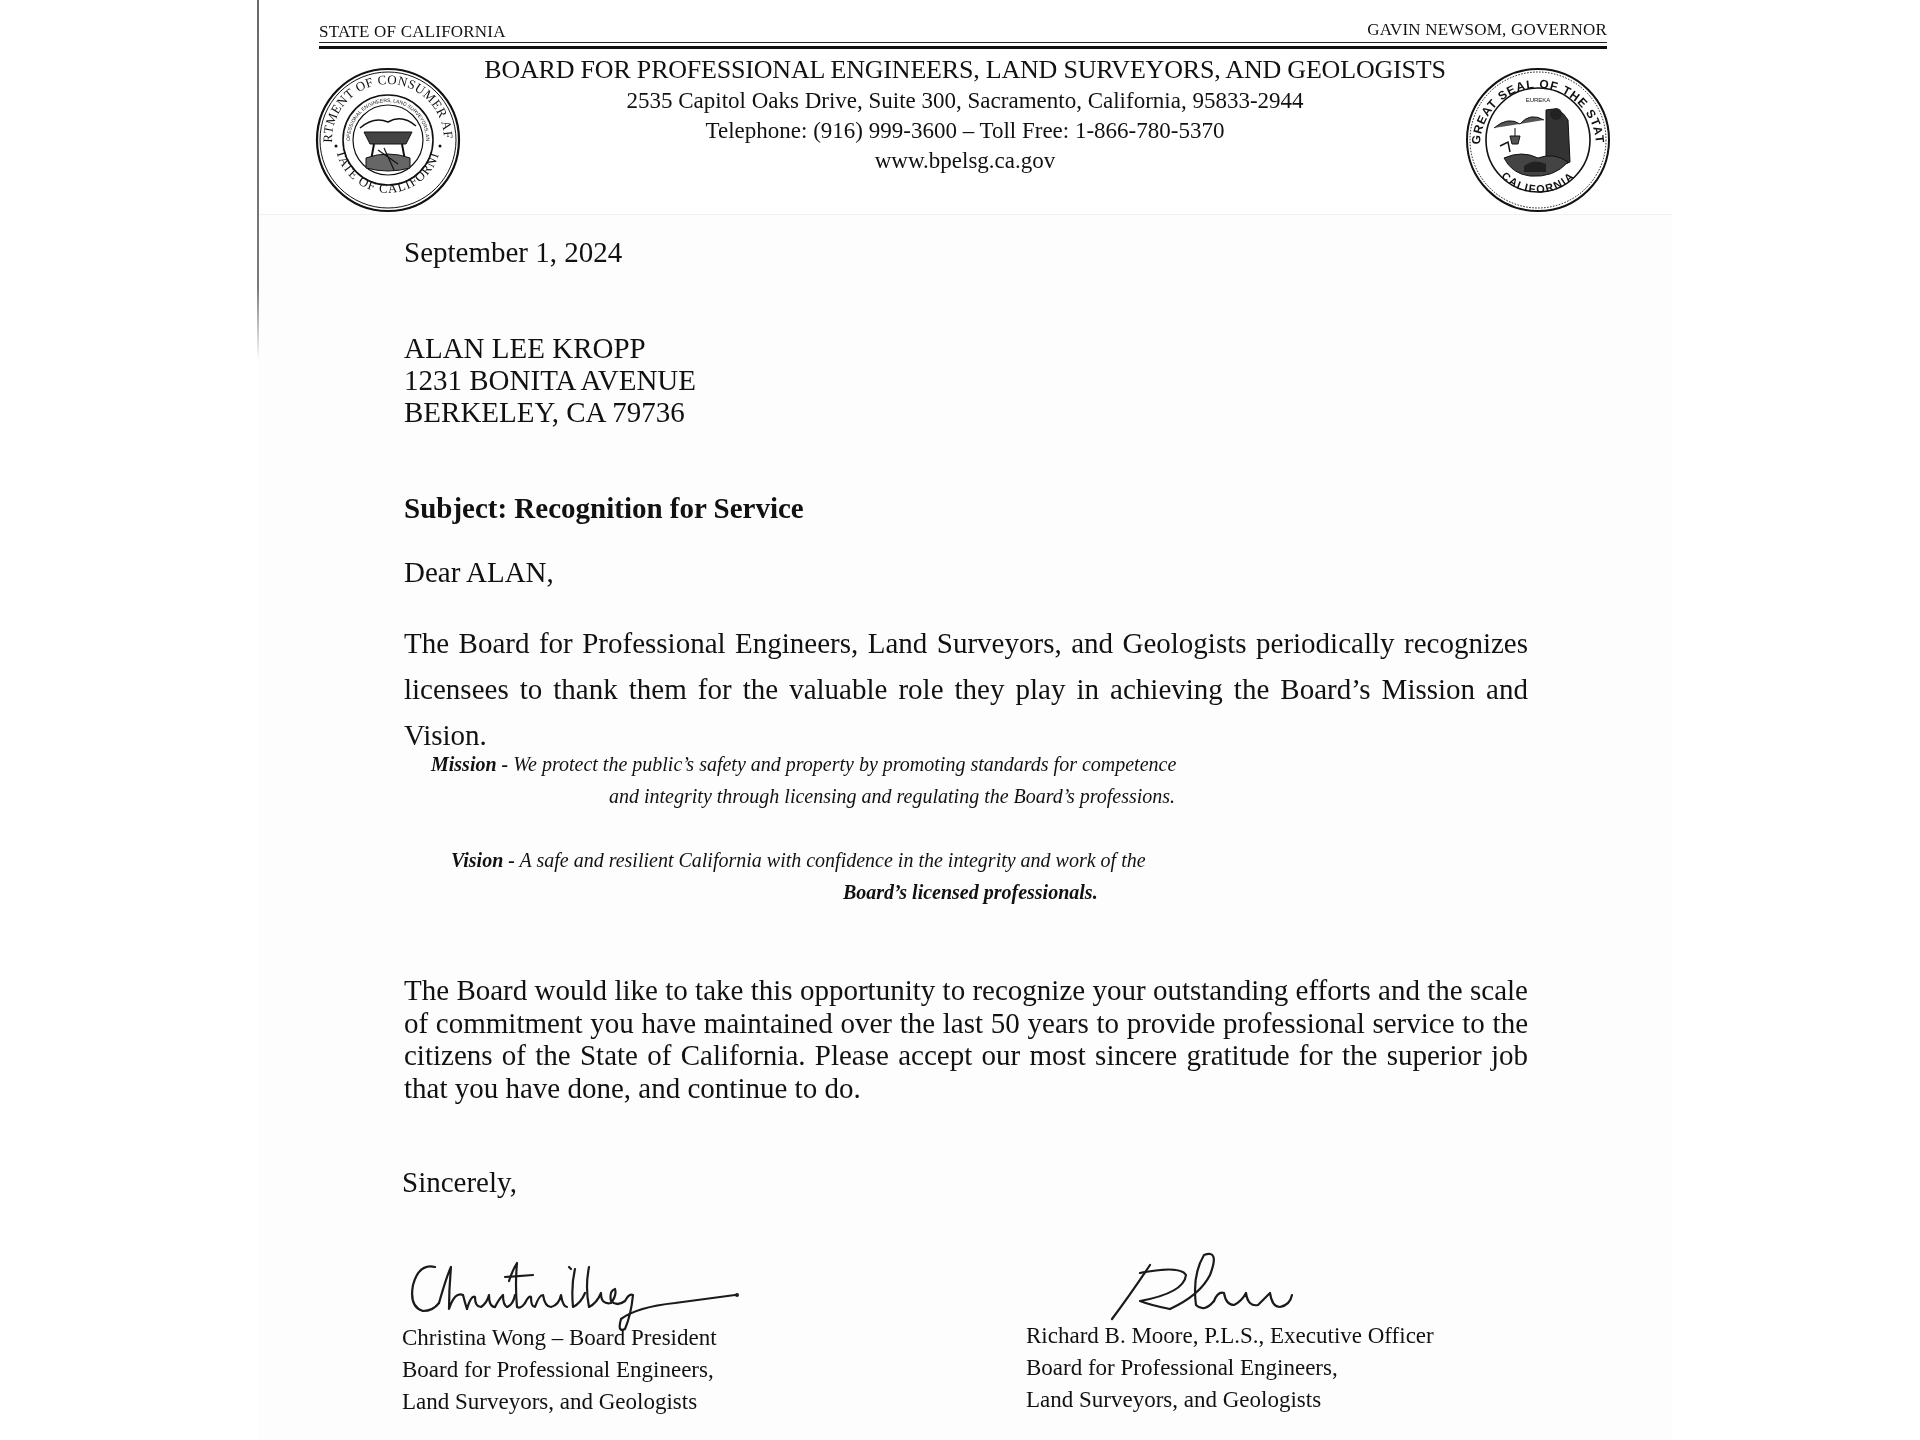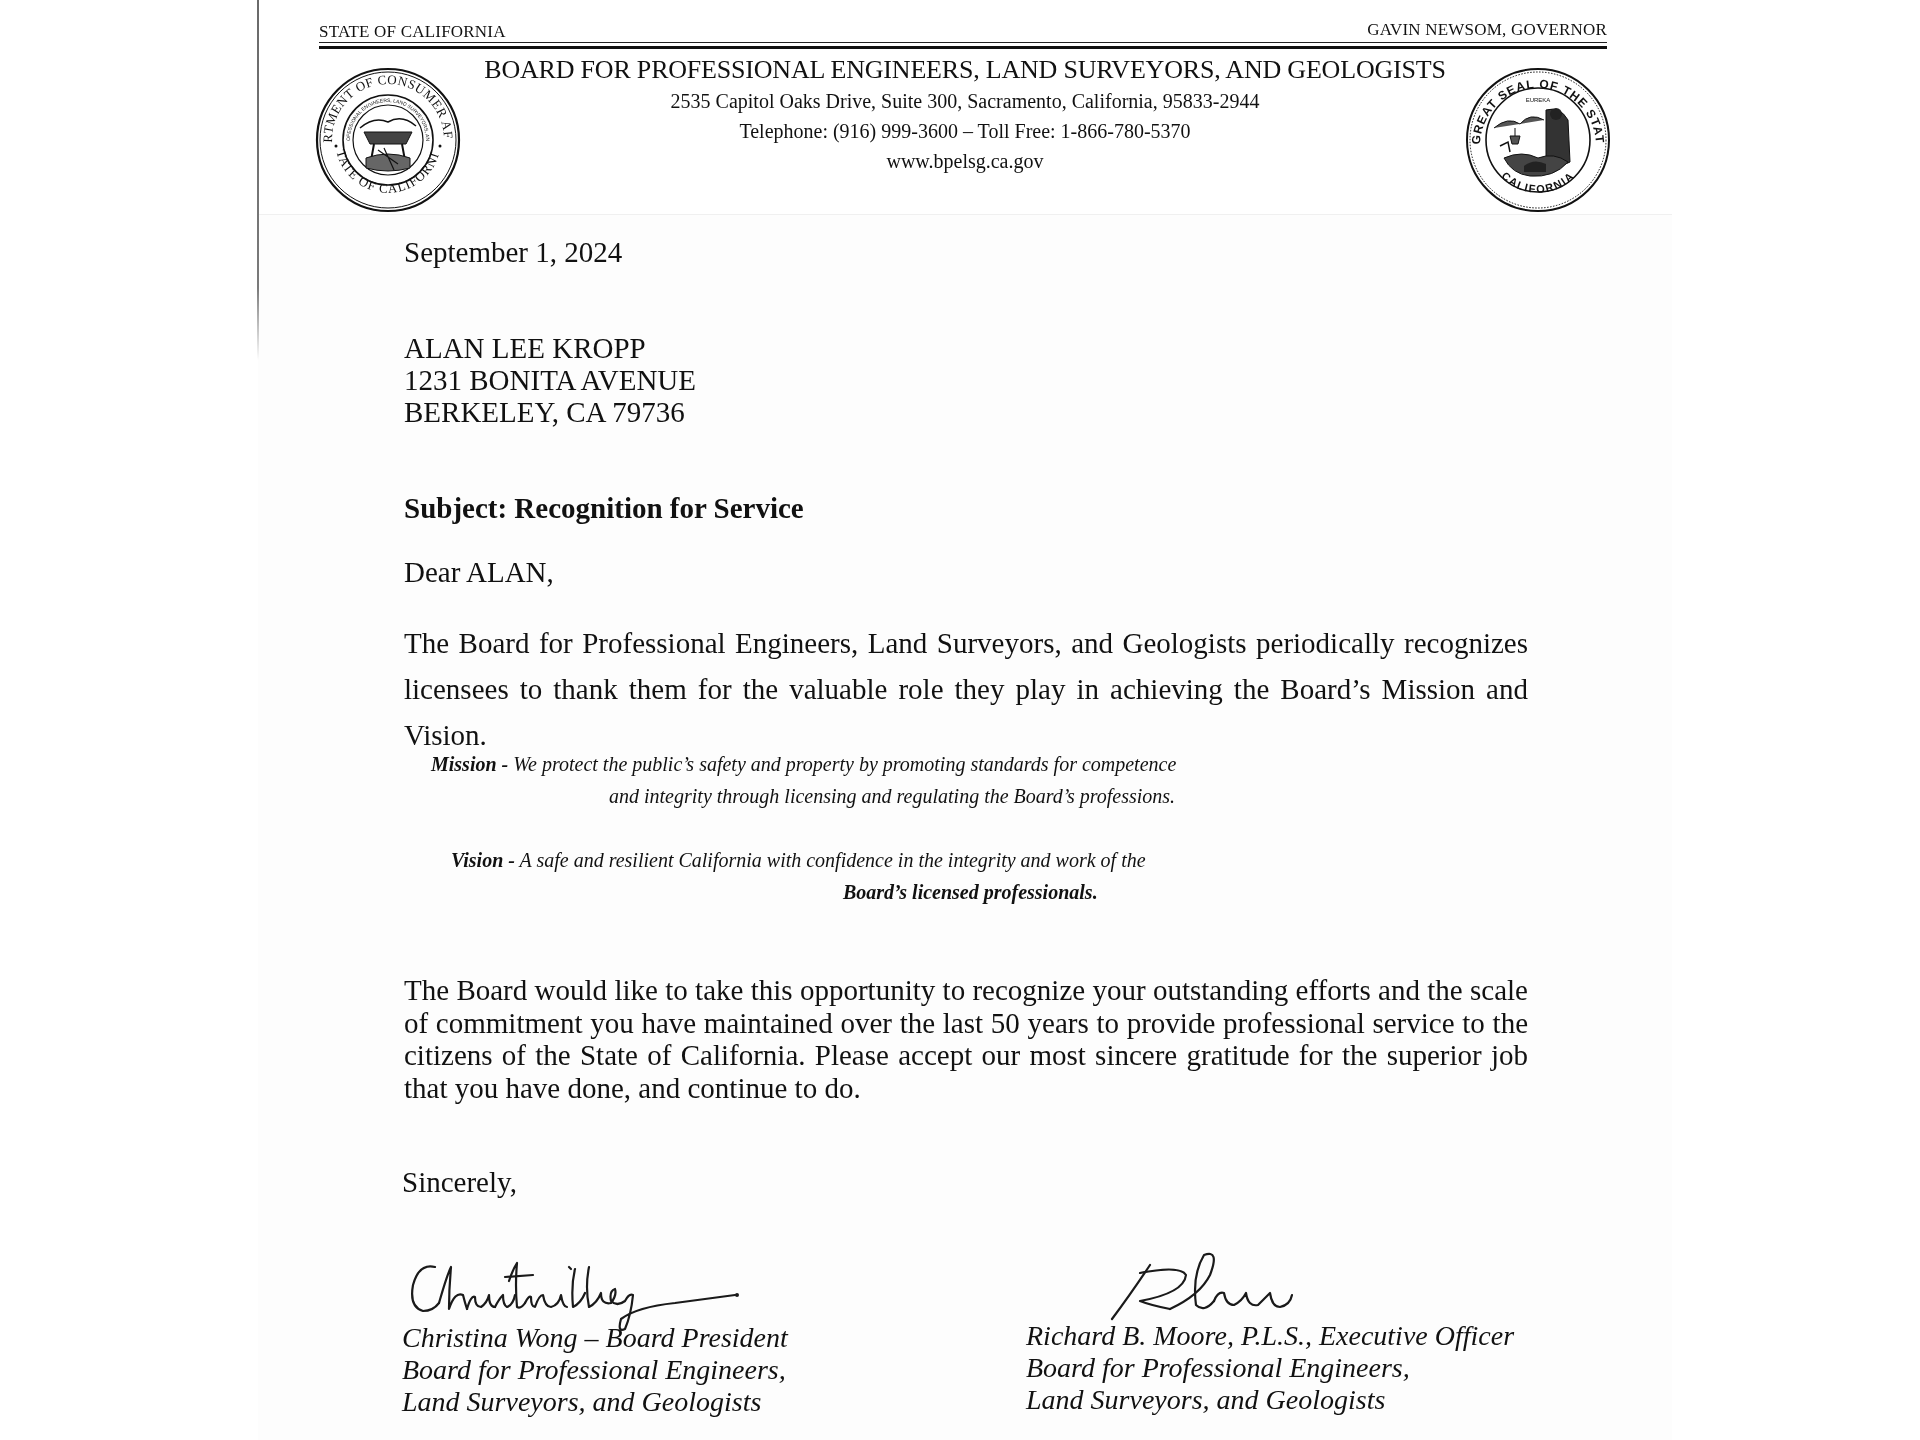--- a/index.html
+++ b/index.html
@@ -70,21 +70,21 @@
 
   .board-title {
     left: 460px; width: 1010px; text-align: center;
     top: 55px;
     font-size: 26px;
     line-height: 30px;
     letter-spacing: -0.2px;
   }
   .board-line {
     left: 460px; width: 1010px; text-align: center;
-    font-size: 20px;
+    font-size: 23px;
     line-height: 28px;
   }
   .board-address { top: 87px; }
   .board-phone { top: 117px; }
   .board-web { top: 147px; }
 
   .seal {
     position: absolute;
     width: 148px; height: 148px;
   }
@@ -128,23 +128,22 @@
 
   .closing { left: 402px; top: 1166px; }
 
   .sig-img {
     position: absolute;
   }
   .sig-left { left: 405px; top: 1255px; width: 420px; height: 80px; }
   .sig-right { left: 1100px; top: 1235px; width: 240px; height: 95px; }
 
   .sig-text {
-    font-size: 28px;
+    font-size: 23px;
     line-height: 32px;
-    font-style: italic;
   }
   .sig-l1 { left: 402px; top: 1322px; }
   .sig-l2 { left: 402px; top: 1354px; }
   .sig-l3 { left: 402px; top: 1386px; }
   .sig-r1 { left: 1026px; top: 1320px; }
   .sig-r2 { left: 1026px; top: 1352px; }
   .sig-r3 { left: 1026px; top: 1384px; }
 </style>
 </head>
 <body>

